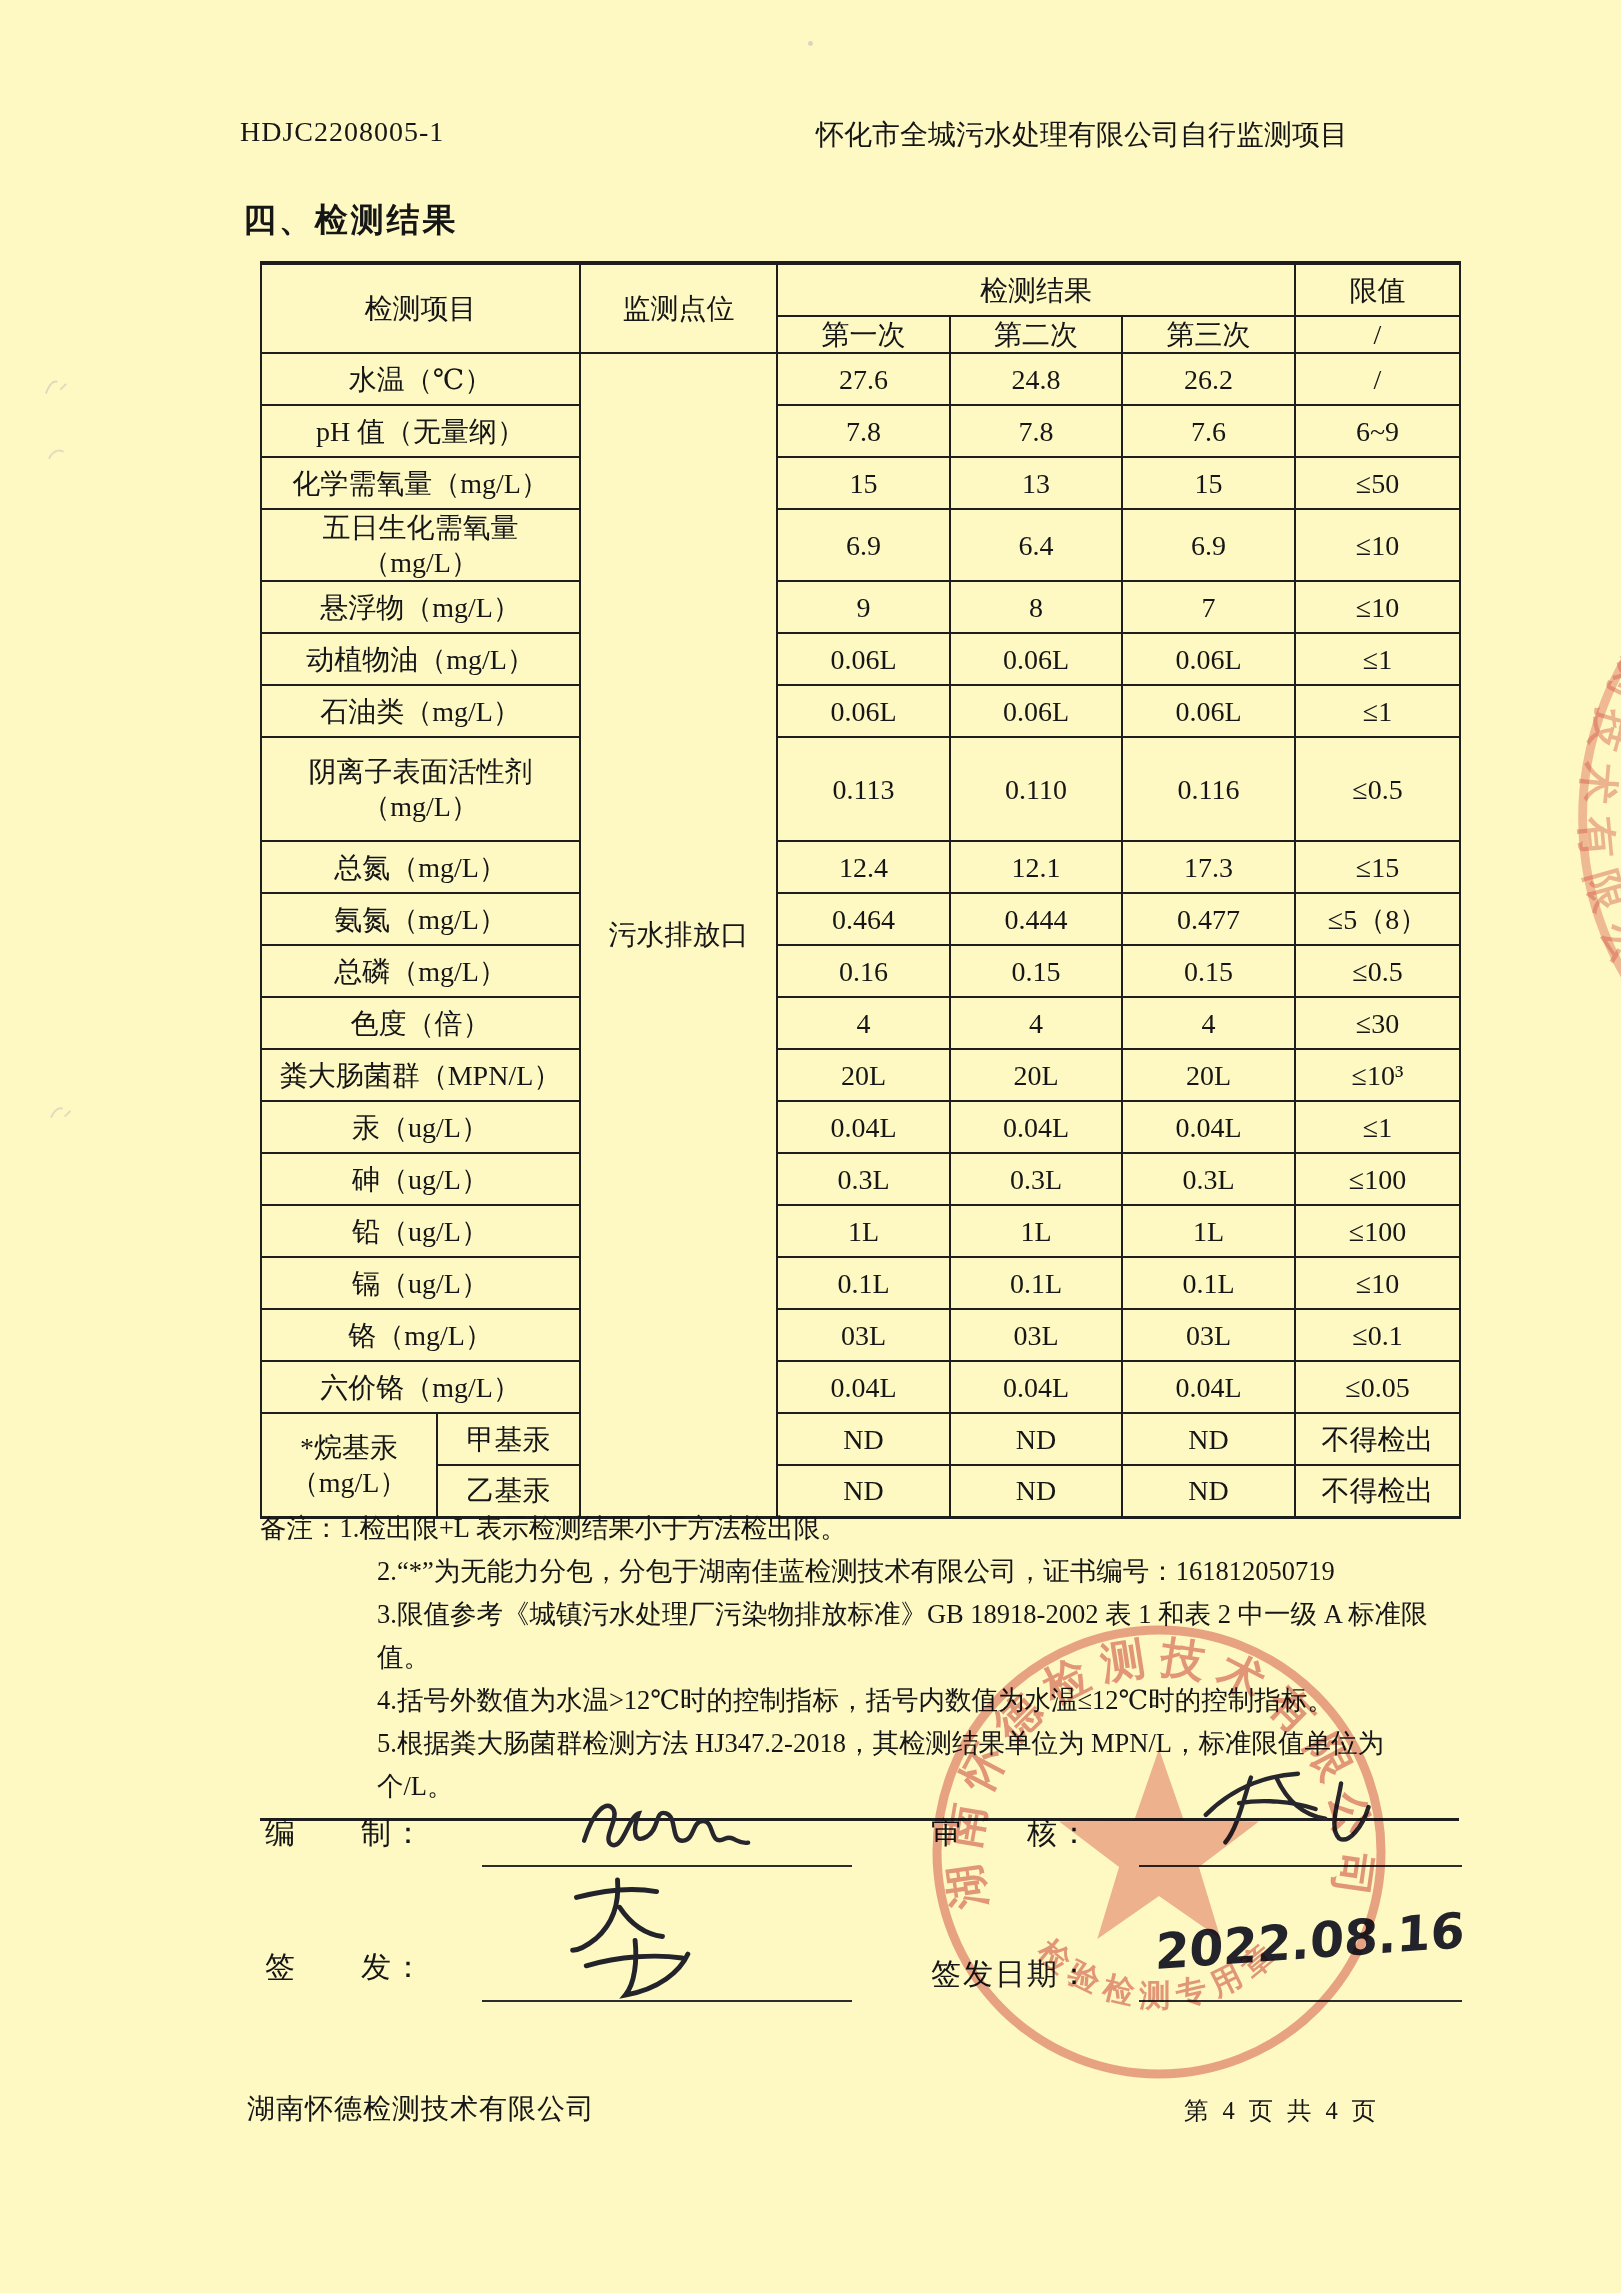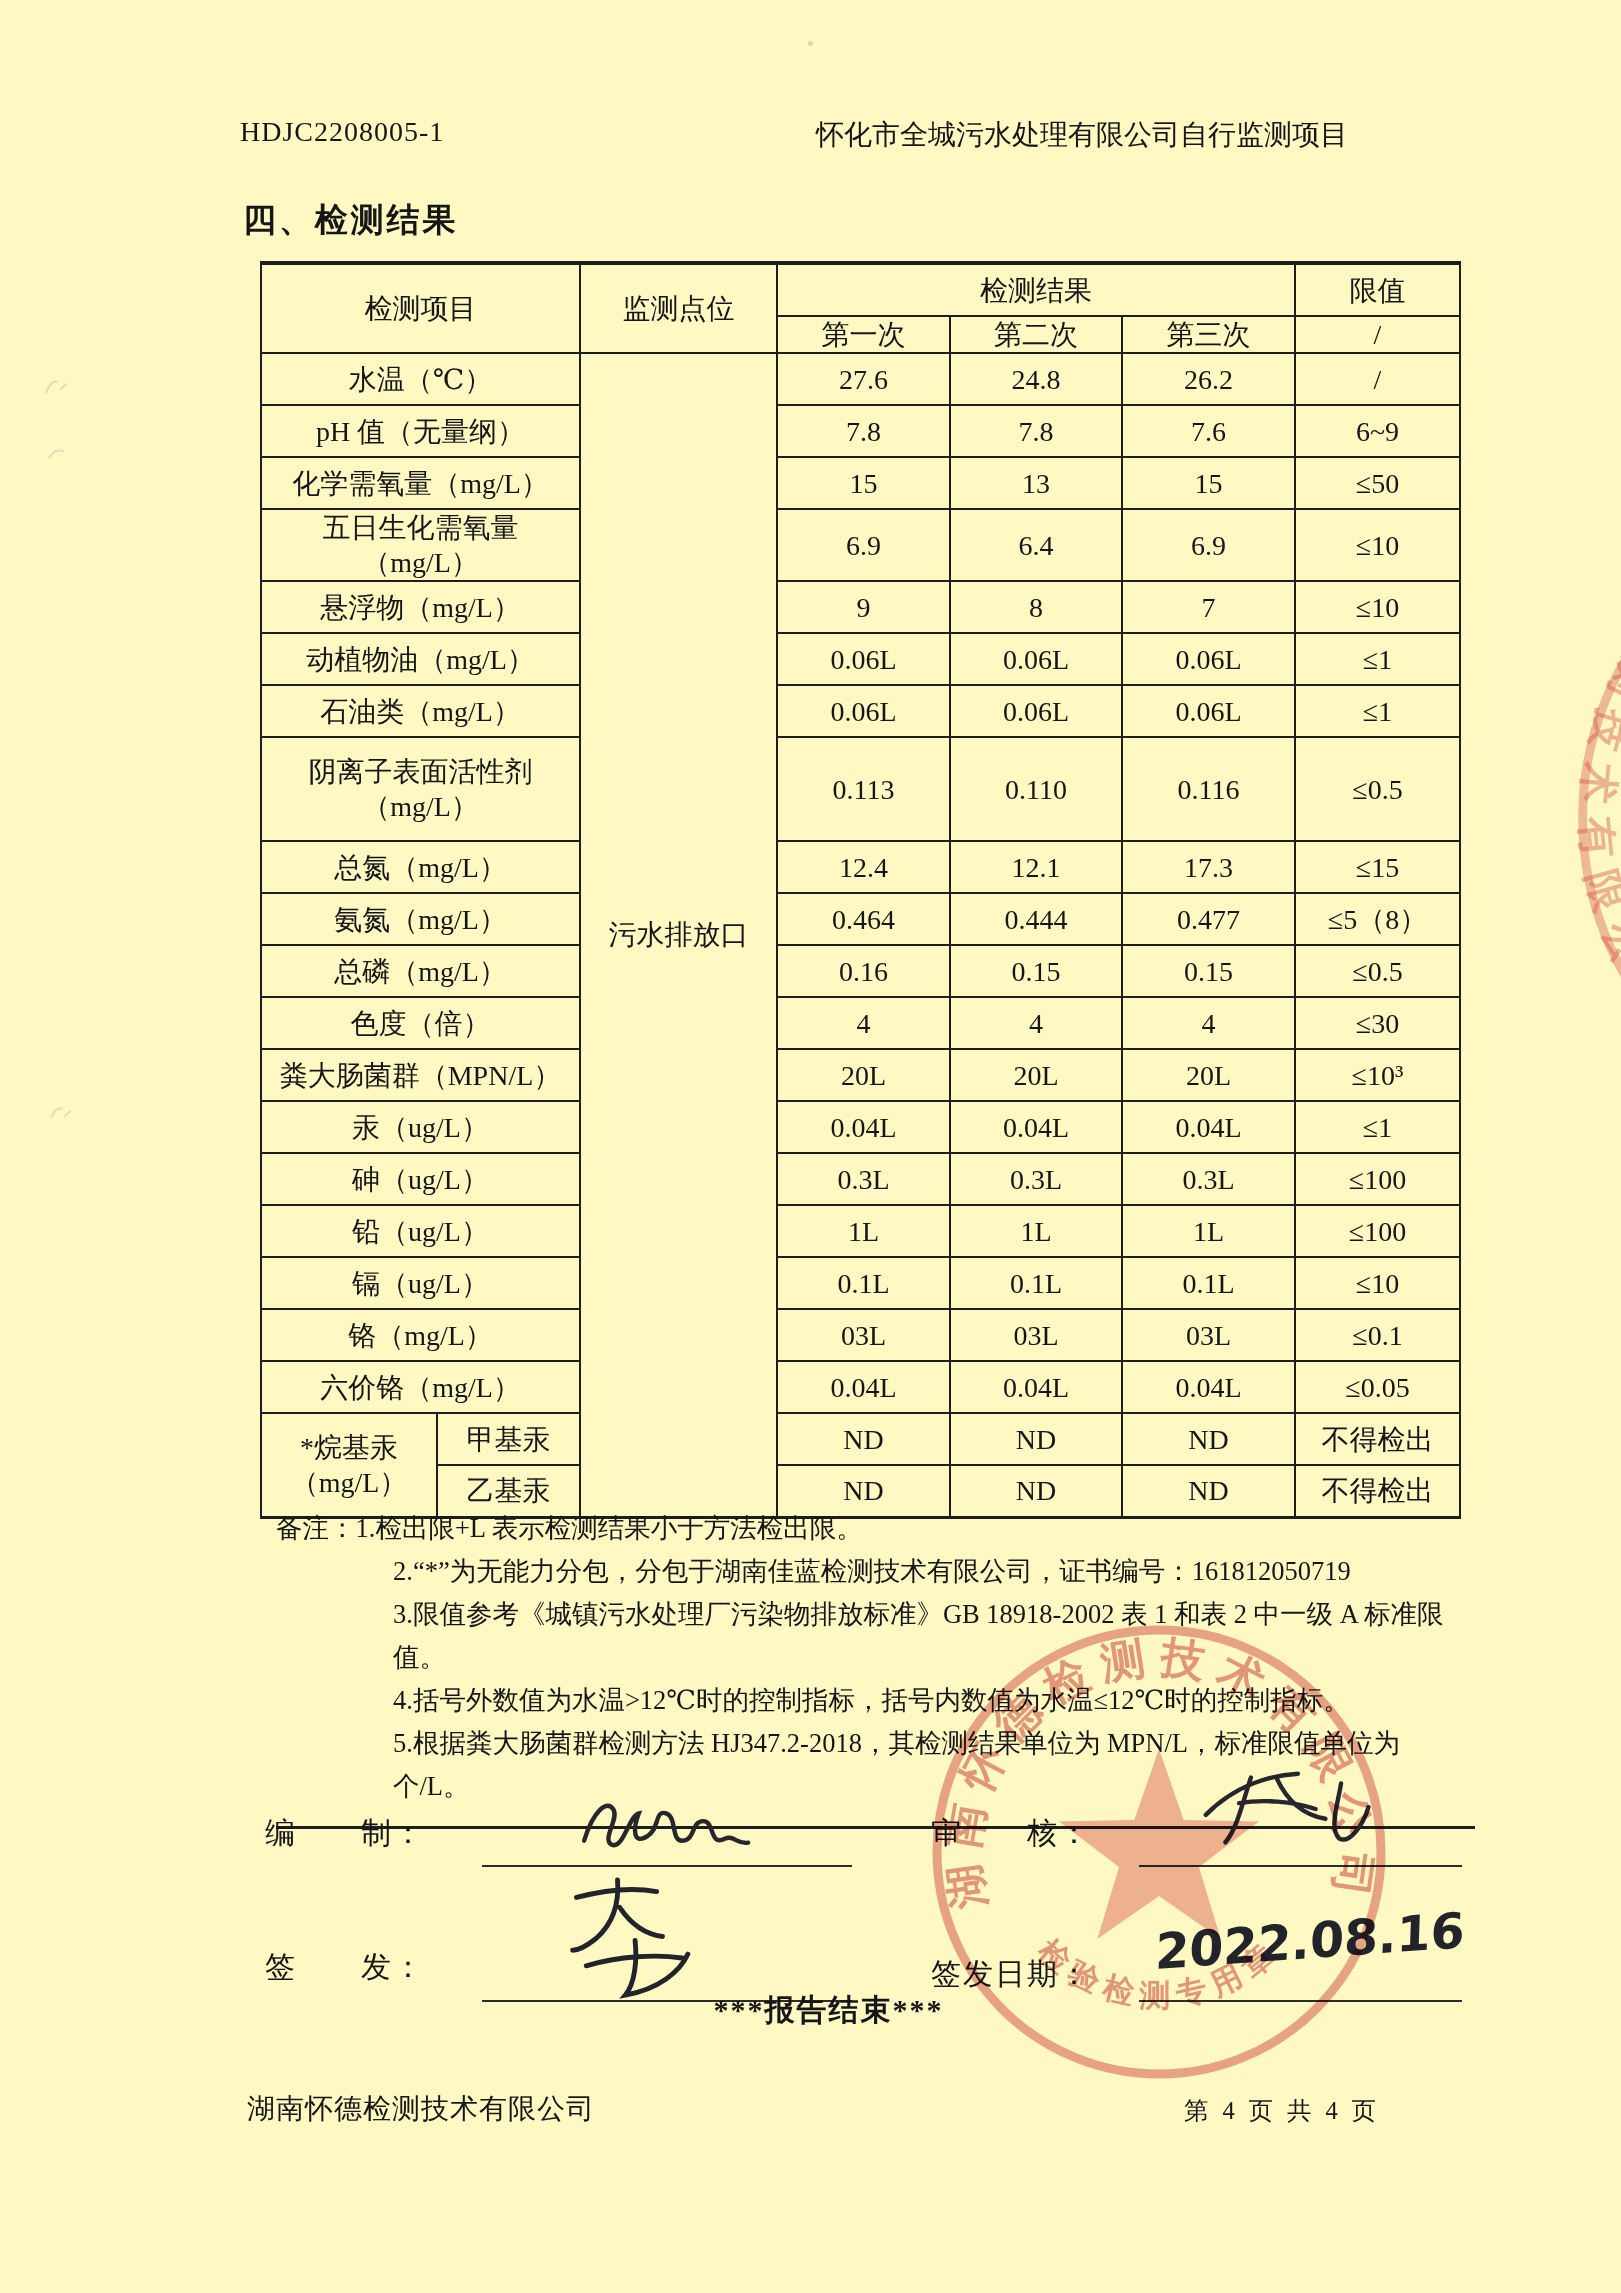--- a/index.html
+++ b/index.html
@@ -17,22 +17,22 @@
      border:2.9px solid #1e1e1e;border-top:4.9px solid #1e1e1e;border-bottom:3.9px solid #1e1e1e;table-layout:fixed;}
   .t td{border:2px solid #1e1e1e;text-align:center;vertical-align:middle;padding:0;font-size:28px;line-height:1.25;}
   .t tr{height:52px;}
   .t tr.h1{height:53px;}
   .t tr.h2{height:36px;}
   .t tr.tall{height:104px;}
   .t td.item{padding:0 5.9px;}
   .split-label span{display:block;}
 
   
-  .notes{position:absolute;left:276px;top:1507px;width:1199px;font-size:26.5px;line-height:43px;
-         border-bottom:3.9px solid #1e1e1e;padding-bottom:18px;}
+  .notes{position:absolute;left:260px;top:1507px;width:1199px;font-size:26.5px;line-height:43px;
+         border-bottom:3.9px solid #1e1e1e;padding-bottom:10px;}
   .note-line.indent{margin-left:117px;}
 
   
   .sig-label{position:absolute;font-size:30px;letter-spacing:2px;}
   .sig-line{position:absolute;height:0;border-bottom:2px solid #2c2c2c;}
   .sig-svg{position:absolute;}
   .date-hand{position:absolute;left:1155px;top:1913px;font-size:49px;font-weight:600;
              font-family:"DejaVu Sans",sans-serif;color:#23232b;transform:rotate(-4deg) skewX(-6deg);}
 
   .end-marker{position:absolute;left:260px;top:1990px;width:1137px;text-align:center;
@@ -262,21 +262,20 @@
   <div class="sig-label" style="left:265px;top:1947px;">签　　发：</div>
   <div class="sig-line" style="left:482px;top:2000px;width:370px;"></div>
   <svg class="sig-svg" style="left:537px;top:1874px;" width="206" height="127" viewBox="0 0 210 130">
     <path d="M40 24 C 70 16 100 14 122 18 M82 6 C 84 32 76 52 60 66 C 50 74 42 78 36 78 M84 34 C 96 52 112 62 128 64 M50 94 C 84 84 122 82 148 86 M100 68 C 102 88 100 112 90 124 C 124 118 146 100 154 82" stroke="#23232b" stroke-width="5" fill="none" stroke-linecap="round"></path>
   </svg>
 
   <div class="sig-label" style="left:931px;top:1954px;">签发日期：</div>
   <div class="sig-line" style="left:1139px;top:2000px;width:323px;"></div>
   <div class="date-hand">2022.08.16</div>
 
-  <div class="end-marker">***报告结束***</div>
 
   <div class="footer-company">湖南怀德检测技术有限公司</div>
   <div class="footer-page">第 4 页 共 4 页</div>
 
   <svg class="stamp-main" width="480" height="480" viewBox="0 0 480 480">
     <defs>
       <path id="arcTop" d="M 70,300 A 180,180 0 1 1 410,300"></path>
       <path id="arcBottom" d="M 100,320 A 170,170 0 0 0 380,320"></path>
     </defs>
     <circle cx="240" cy="240" r="222" fill="none" stroke="rgba(214,92,98,0.55)" stroke-width="9"></circle>

